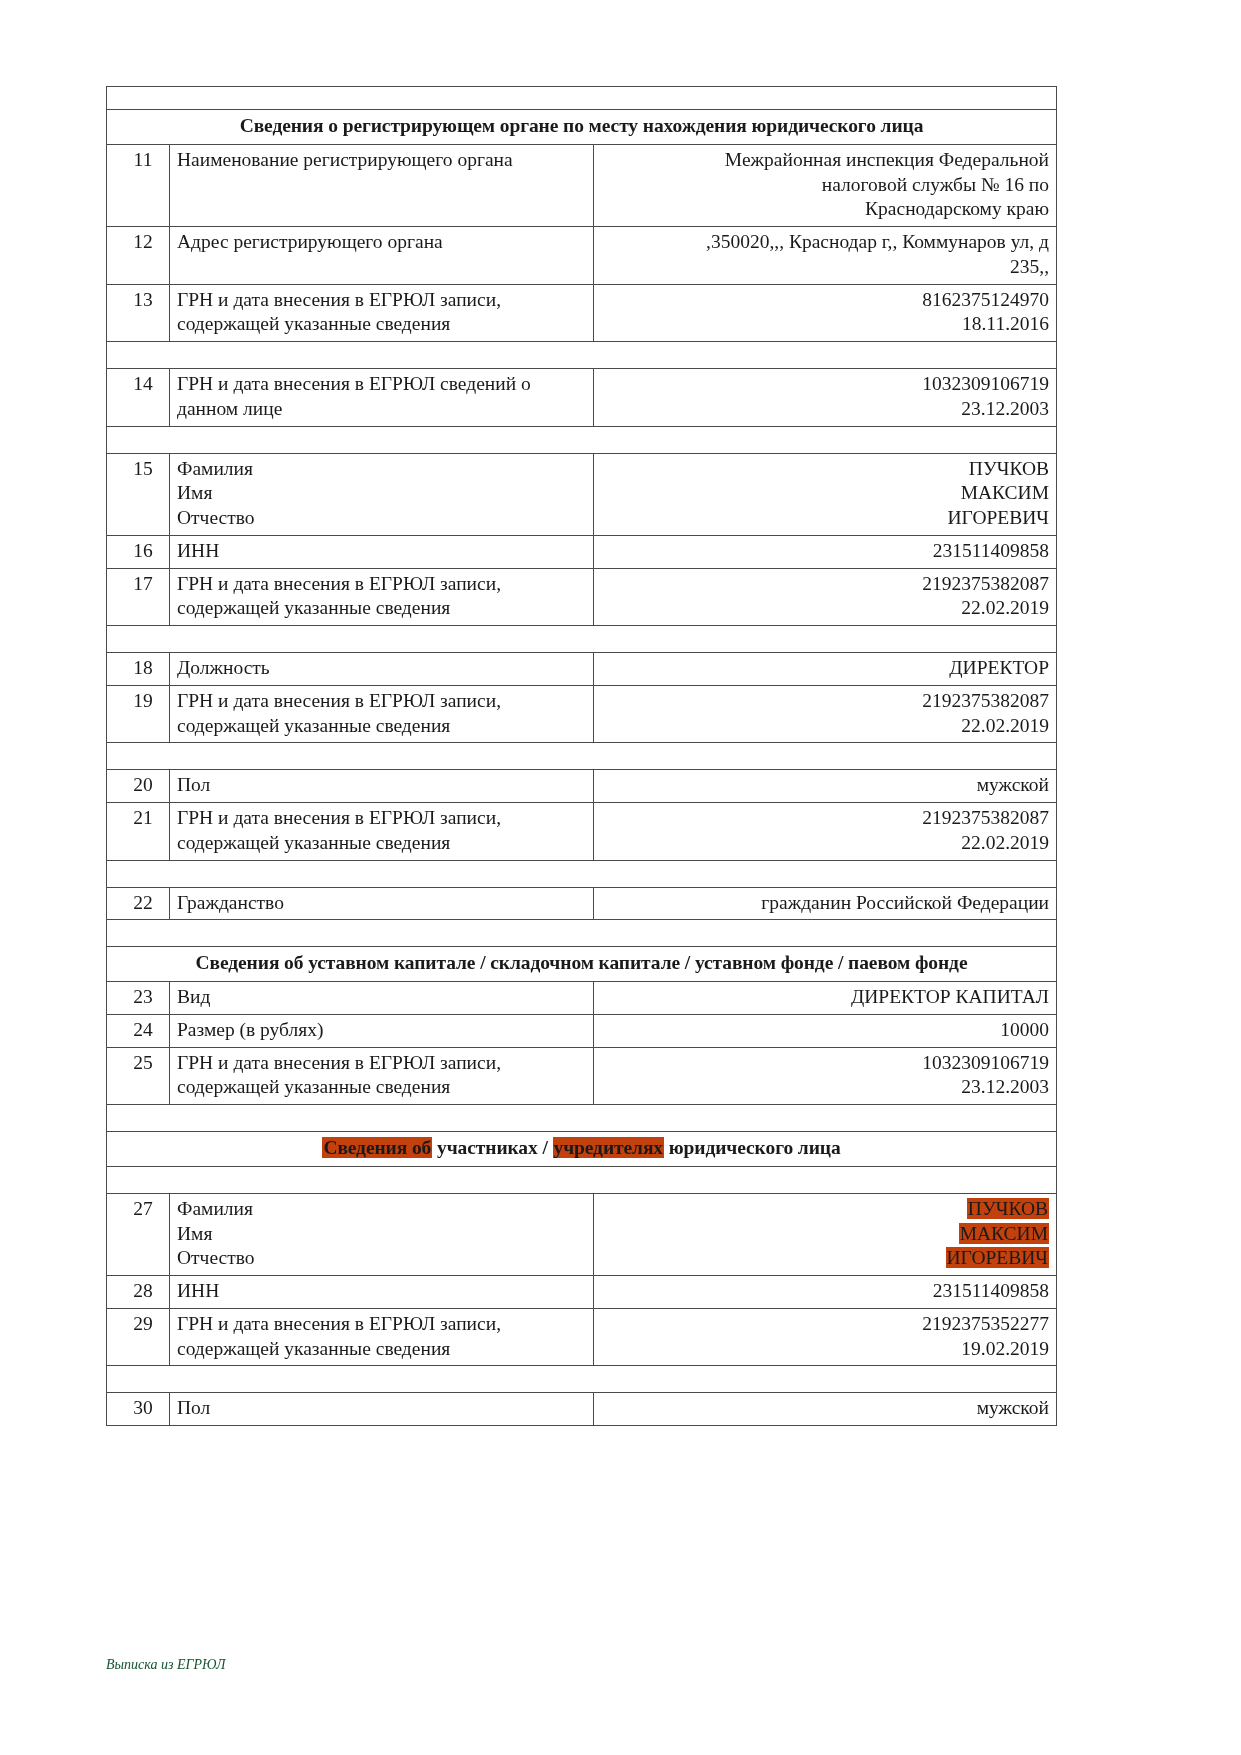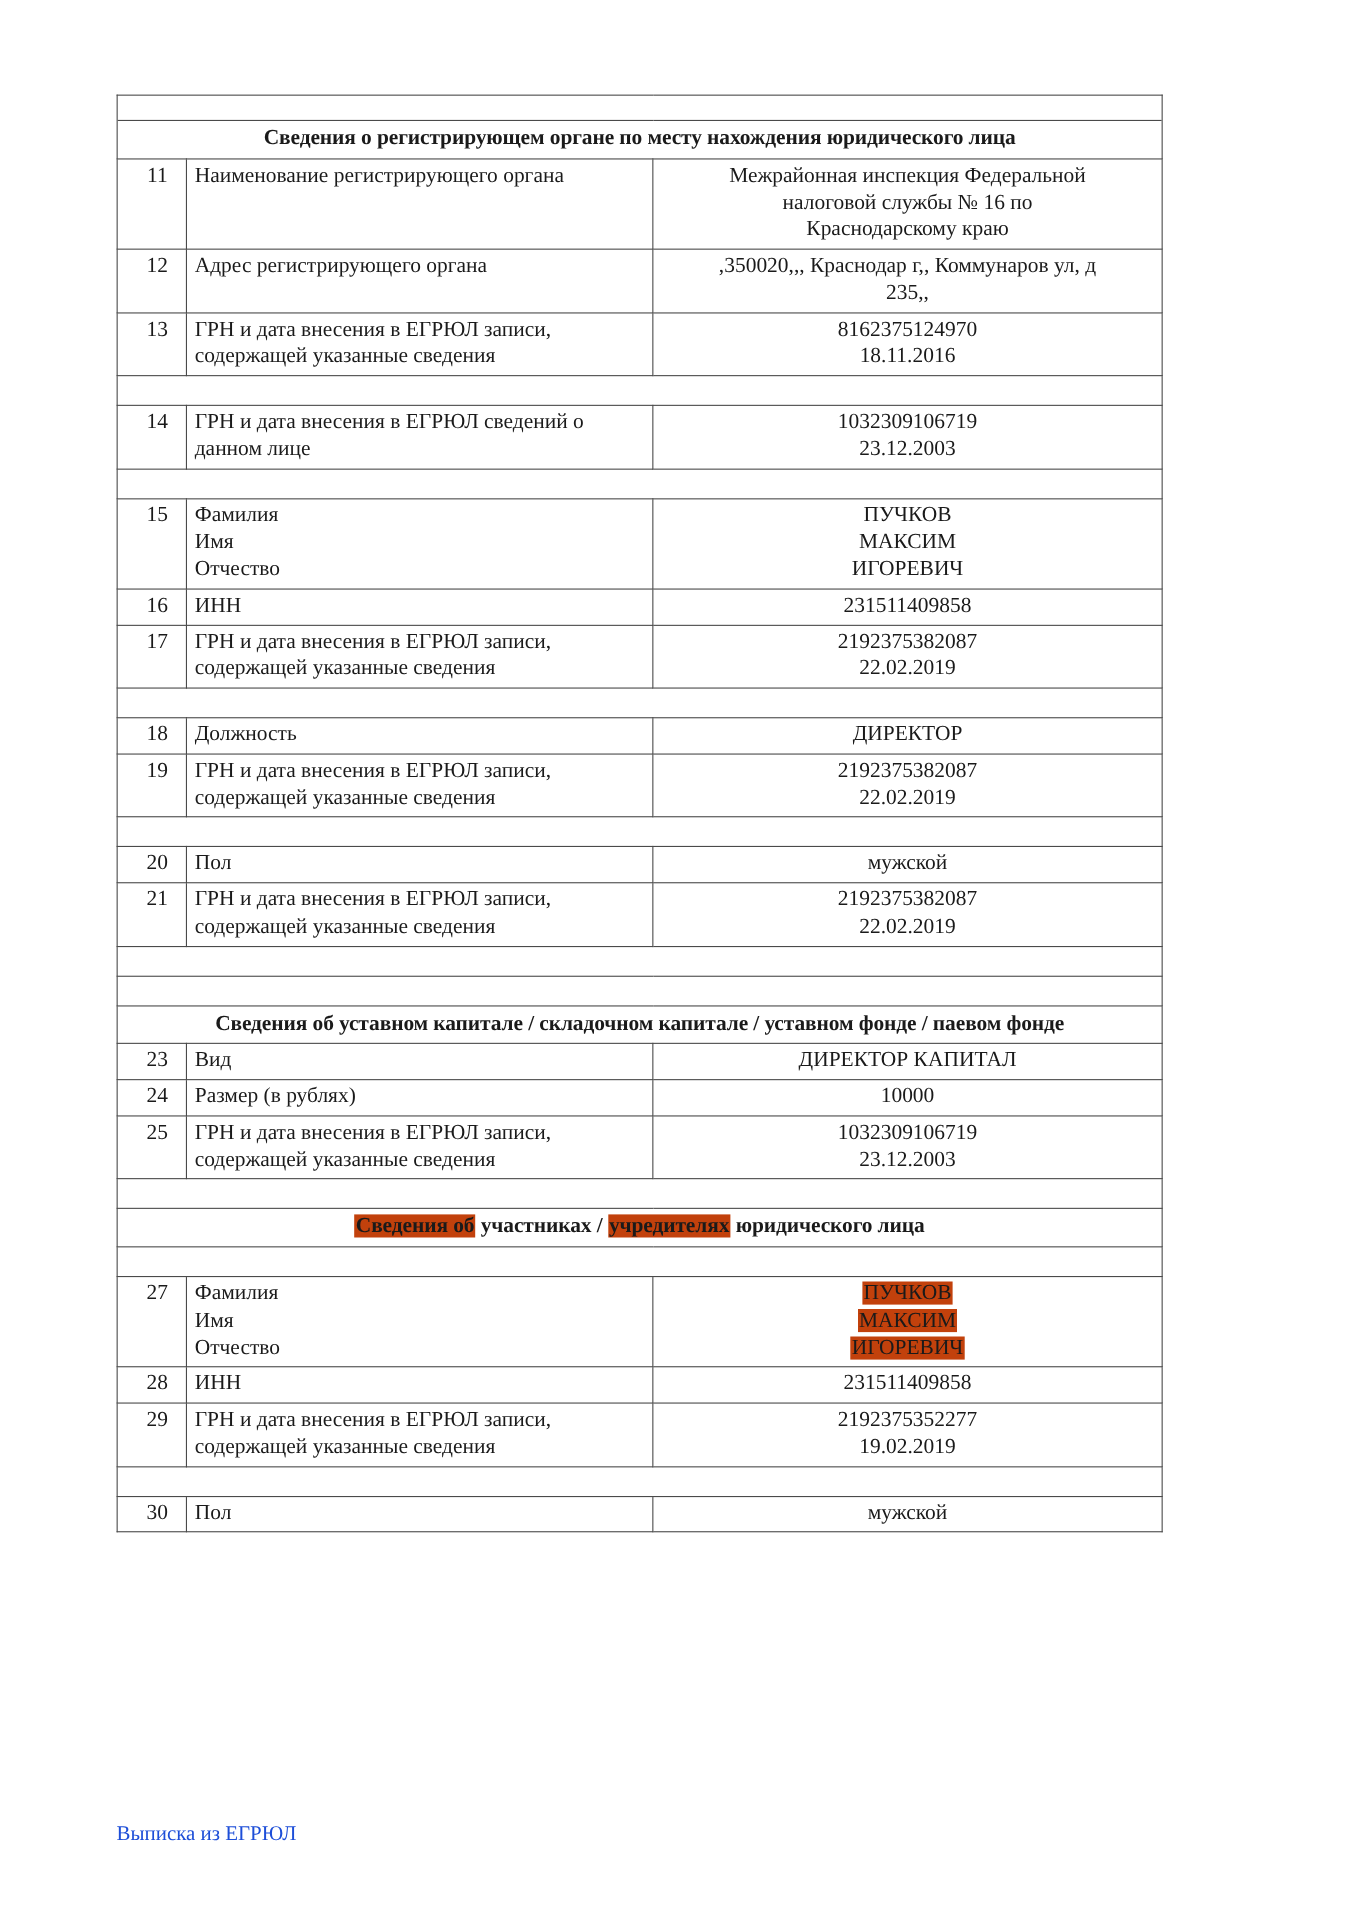--- a/index.html
+++ b/index.html
@@ -39,21 +39,21 @@
   col.c-num  { width: 63px; }
   col.c-lbl  { width: 424px; }
   col.c-val  { width: 463px; }
 
   td.num {
     text-align: center;
     padding-left: 12px;
     padding-right: 2px;
   }
   td.lbl { text-align: left; }
-  td.val { text-align: center; margin-left: 46px; }
+  td.val { text-align: right; margin-left: 46px; }
 
   
   tr.section-head td {
     font-weight: bold;
     text-align: center;
     padding-top: 4px;
     padding-bottom: 5px;
     letter-spacing: -0.1px;
   }
 
@@ -82,23 +82,24 @@
   }
 
   .line { display: block; }
 
   
   .footer {
     position: absolute;
     left: 106px;
     top: 1655px;
     width: 1032px;
-    font-size: 19px;
-    color: #1d4ed8;
+    font-size: 14px;
+    color: #14532d;
     line-height: 1.42;
+    font-style: italic;
   }
   .footer-row {
     position: relative;
     display: block;
     height: 20px;
   }
   .f-left   { position: absolute; left: 0; }
   .f-center { position: absolute; left: 396px; }
   .f-right  { position: absolute; right: 0; }
 </style>
@@ -244,20 +245,29 @@
             <span class="line">содержащей указанные сведения</span>
           </td>
           <td class="val">
             <span class="line">2192375382087</span>
             <span class="line">22.02.2019</span>
           </td>
         </tr>
         <tr class="spacer">
           <td colspan="3"></td>
         </tr>
+        <tr>
+          <td class="num">22</td>
+          <td class="lbl">
+            <span class="line">Гражданство</span>
+          </td>
+          <td class="val">
+            <span class="line">гражданин Российской Федерации</span>
+          </td>
+        </tr>
         <tr class="spacer">
           <td colspan="3"></td>
         </tr>
         <tr class="section-head">
           <td colspan="3">Сведения об уставном капитале / складочном капитале / уставном фонде / паевом фонде</td>
         </tr>
         <tr>
           <td class="num">23</td>
           <td class="lbl">
             <span class="line">Вид</span>

